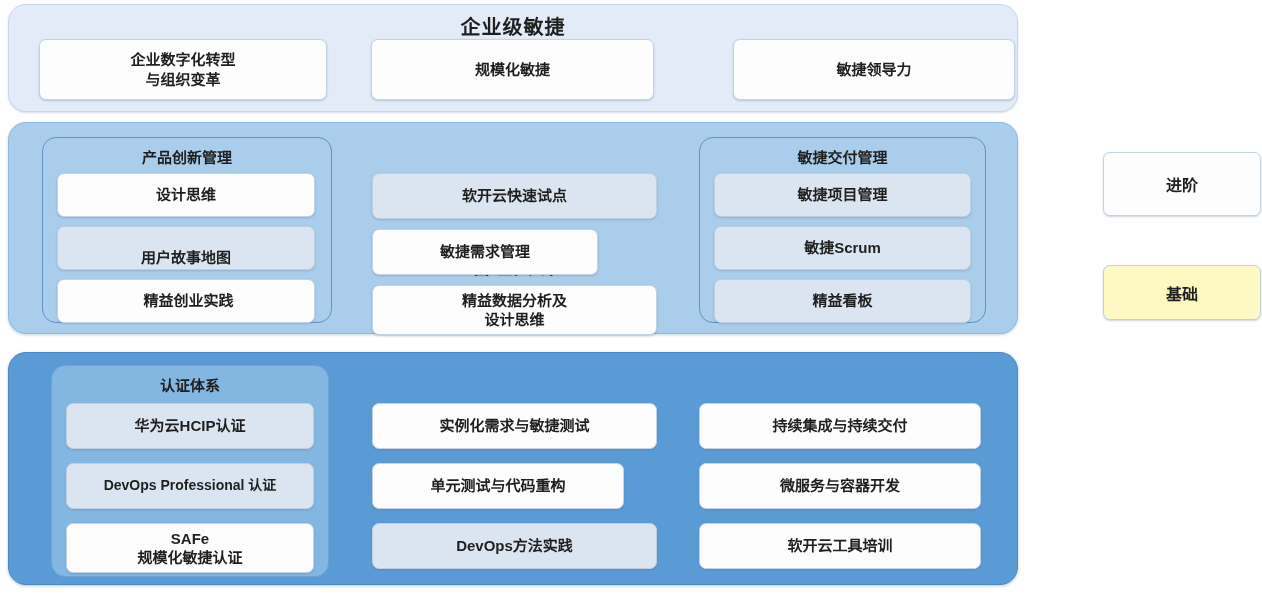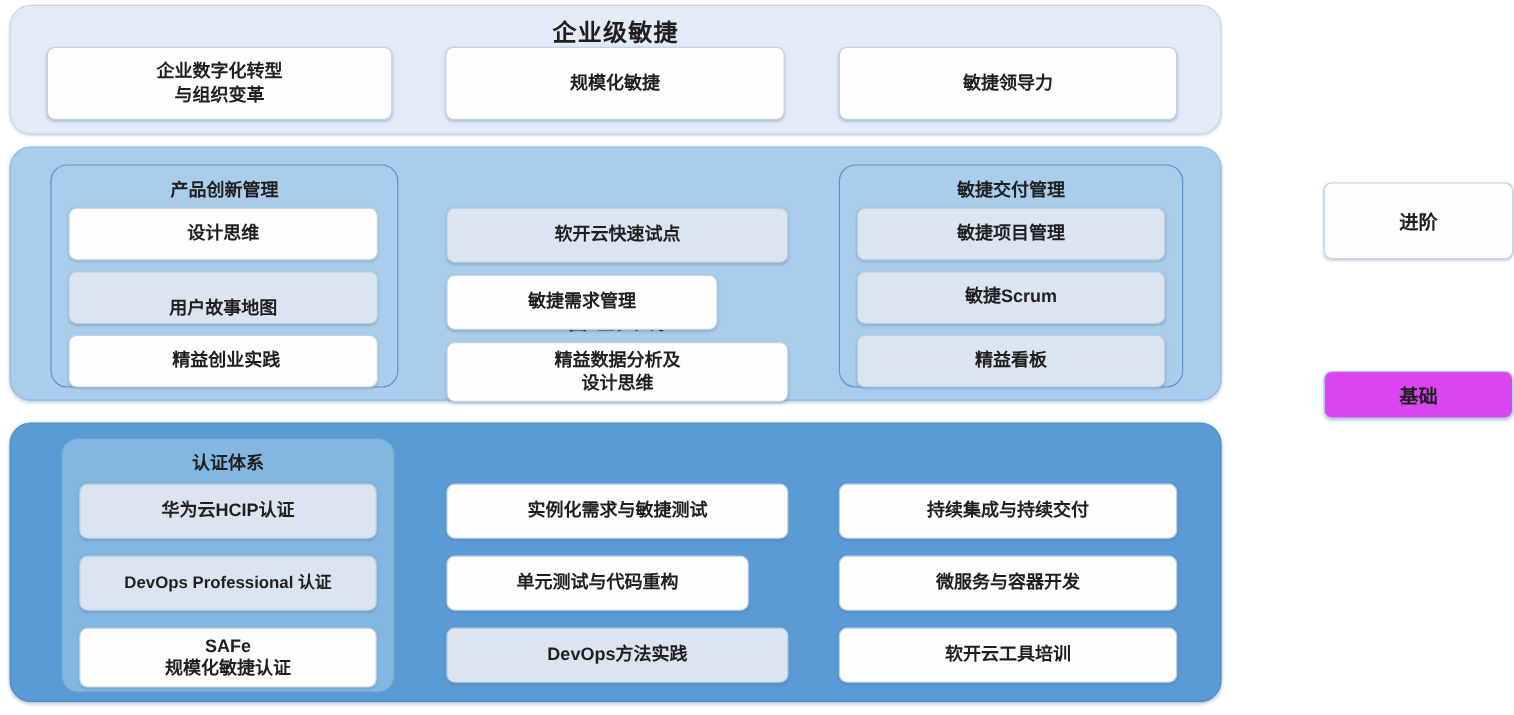--- a/index.html
+++ b/index.html
@@ -111,22 +111,22 @@
     border-radius:7px;
     display:flex;align-items:center;justify-content:center;
     font-size:16px;font-weight:600;color:#1f1f1f;
     box-shadow:0 1px 2px rgba(80,110,150,.30);
   }
   #legend-adv{
     left:1103px;top:152px;width:158px;height:64px;
     background:#fdfdfd;border:1px solid #c2d3e6;
   }
   #legend-basic{
-    left:1103px;top:265px;width:158px;height:40px;
-    background:#d946ef;border:1px solid #bfcee1;margin-top:44px;
+    left:1103px;top:265px;width:158px;height:55px;
+    background:#fef9c3;border:1px solid #bfcee1;
   }
 </style>
 </head>
 <body>
 
 <div class="canvas">
 
   <div class="panel" id="tier-enterprise">
     <div class="panel-title">企业级敏捷</div>
 
@@ -134,21 +134,21 @@
       <span>
         <span class="l2">企业数字化转型</span>
         <span class="l2">与组织变革</span>
       </span>
     </div>
 
     <div class="box adv" style="left:362px;top:34px;width:283px;height:61px;">
       <span class="l2">规模化敏捷</span>
     </div>
 
-    <div class="box adv" style="left:690px;top:34px;width:282px;height:61px;">
+    <div class="box adv" style="left:724px;top:34px;width:282px;height:61px;">
       <span class="l2">敏捷领导力</span>
     </div>
   </div>
 
   <div class="panel" id="tier-management">
     <div class="panel-title">管理实践</div>
 
     <div class="subgroup sg-mgmt" style="left:33px;top:14px;width:290px;height:186px;">
       <div class="subgroup-title">产品创新管理</div>
     </div>

